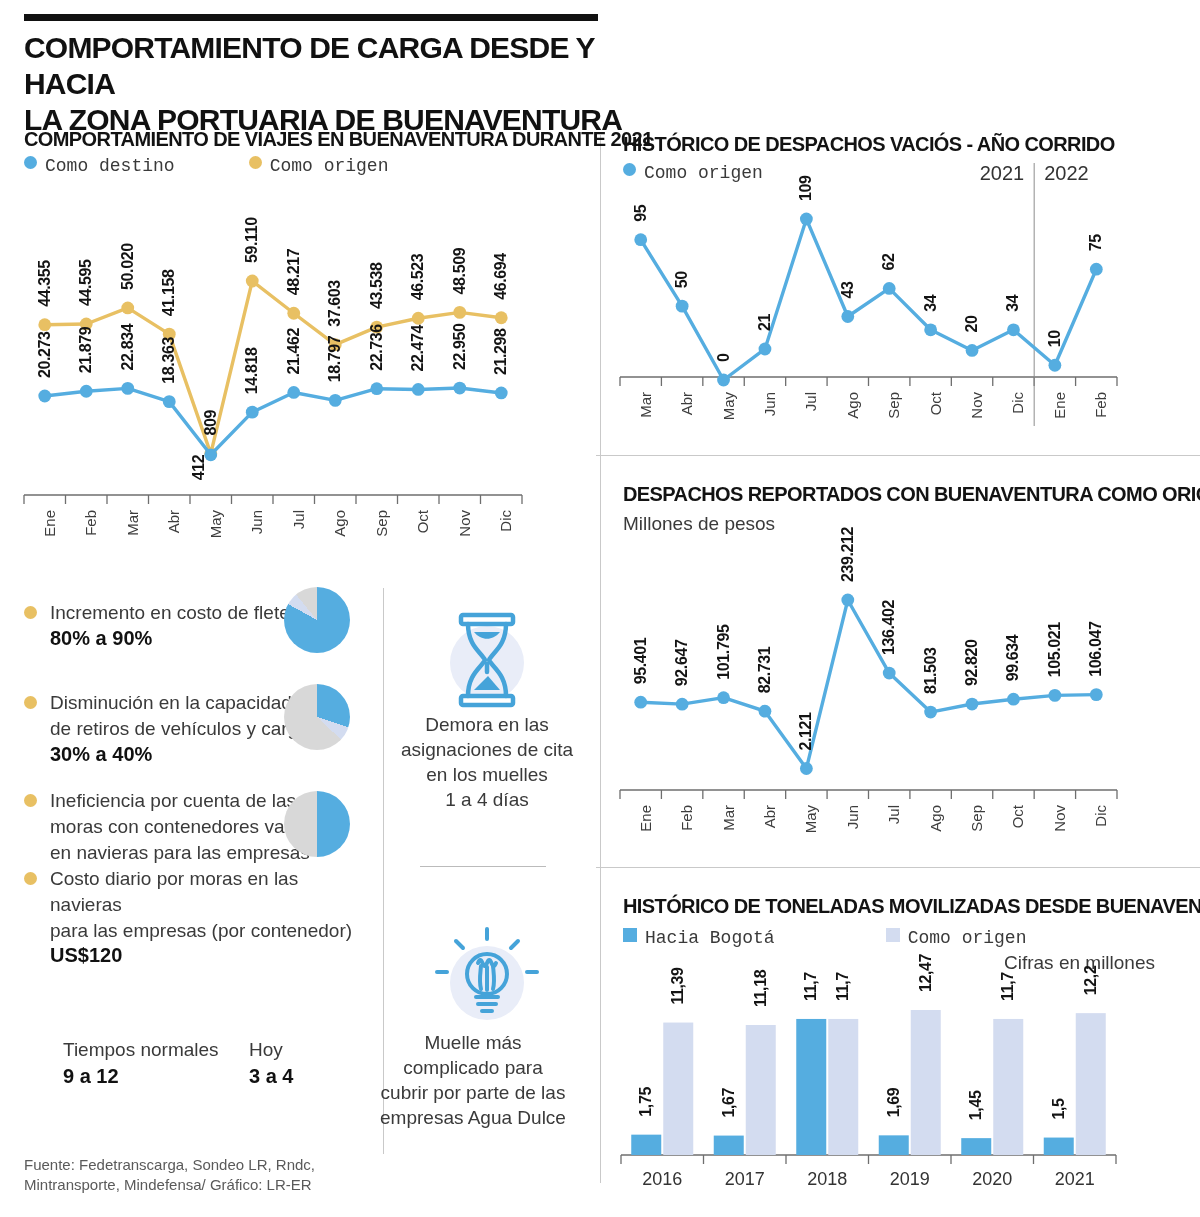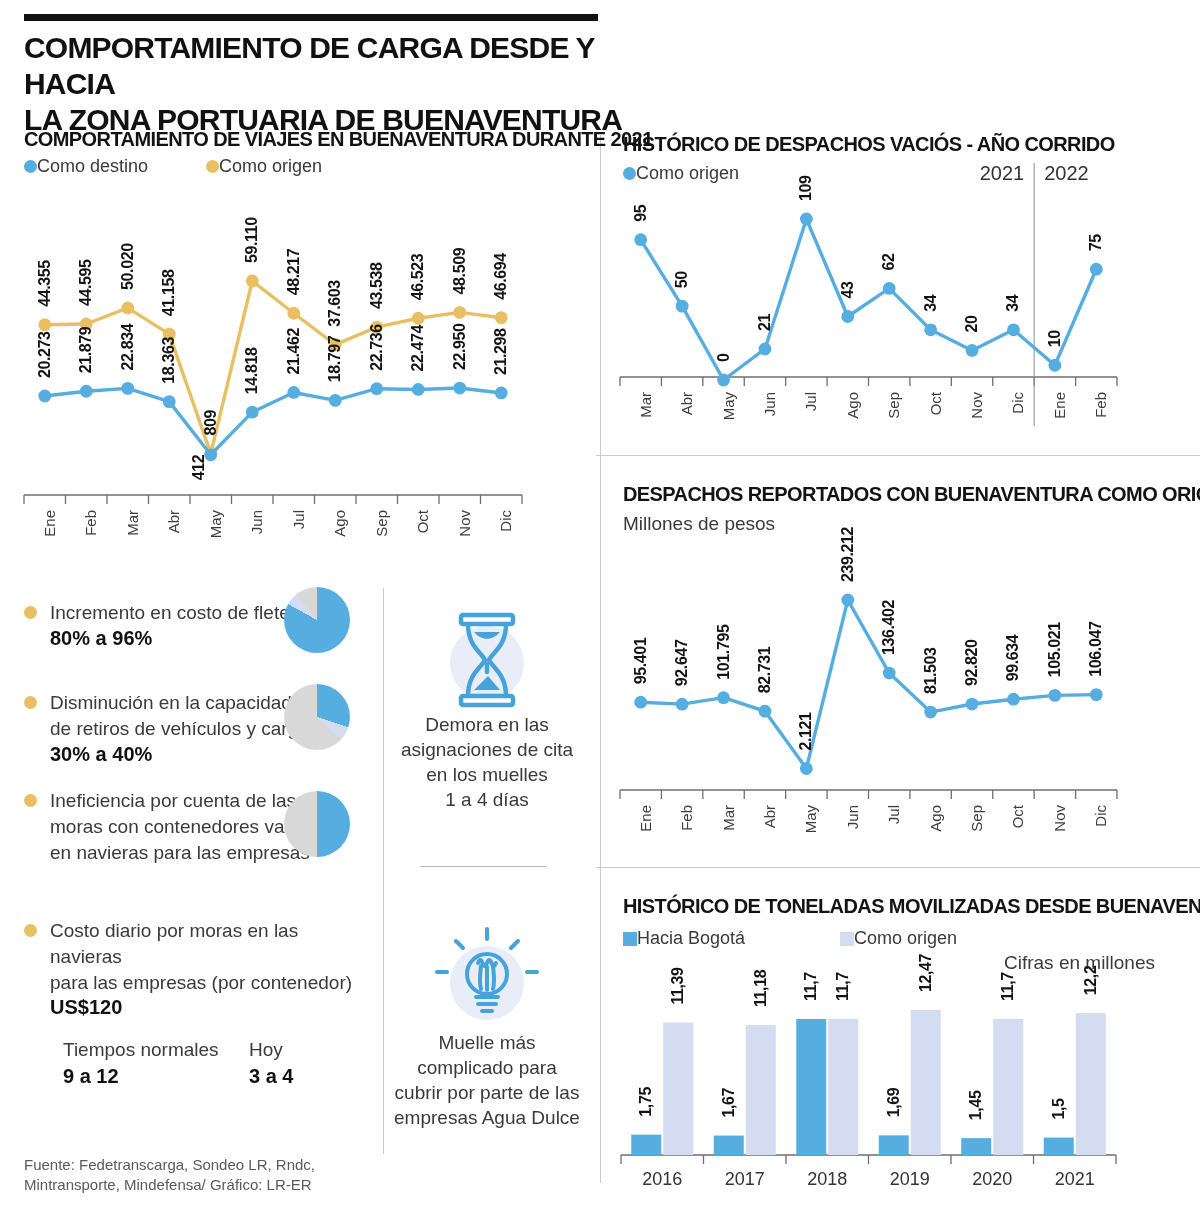--- a/index.html
+++ b/index.html
@@ -4,21 +4,21 @@
 <style>
   html,body{margin:0;padding:0;background:#fff;}
   body{width:1200px;height:1217px;position:relative;overflow:hidden;
        font-family:"Liberation Sans","DejaVu Sans",sans-serif;color:#222;}
   .abs{position:absolute;}
   .topbar{left:24px;top:14px;width:574px;height:7px;background:#111;}
   .main-title{left:24px;top:30px;width:600px;font-size:30px;line-height:1.2;font-weight:700;
               letter-spacing:-0.8px;color:#111;white-space:pre-line;margin:0;}
   .sec-title{font-size:20px;font-weight:700;letter-spacing:-0.6px;color:#131313;white-space:nowrap;}
   .subtitle{font-size:19px;color:#3a3a3a;}
-  .legend{display:flex;align-items:center;font-size:18px;color:#3a3a3a;white-space:nowrap;}
+  .legend{display:flex;align-items:flex-start;gap:8px;font-size:18px;color:#3a3a3a;white-space:nowrap;font-family:Liberation Mono, monospace;}
   .dot{width:13px;height:13px;border-radius:50%;display:inline-block;flex:none;}
   .sq{width:14px;height:14px;display:inline-block;flex:none;}
   .vdiv{width:1px;background:#c9c9c9;}
   .hdiv{height:1px;background:#c9c9c9;}
   svg{position:absolute;left:0;top:0;overflow:visible;}
   .vlabel{font:700 16px "Liberation Sans","DejaVu Sans",sans-serif;fill:#141414;letter-spacing:-0.4px;}
   .mlabel{font:15px "Liberation Sans","DejaVu Sans",sans-serif;fill:#3d3d3d;}
   .ylabel{font:20px "Liberation Sans","DejaVu Sans",sans-serif;fill:#333;}
   .barlabel{font:18px "Liberation Sans","DejaVu Sans",sans-serif;fill:#333;}
   .issue{left:24px;width:350px;}
@@ -500,21 +500,21 @@
         <text class="vlabel" text-anchor="start" x="9" y="5">12,2</text>
       </g>
     </svg>
 </div>
 
 <div class="abs issue" style="top:600px;">
   <div class="row">
     <span class="dot bullet" style="margin-top: 6px; background: rgb(232, 192, 99);"></span>
     <div>
       <div class="txt">Incremento en costo de fletes</div>
-      <div class="val">80% a 96%</div>
+      <div class="val">80% a 90%</div>
     </div>
   </div>
 </div>
 <div class="abs pie" style="left: 284px; top: 587px; background: conic-gradient(rgb(85, 173, 224) 0%, rgb(85, 173, 224) 83%, rgb(211, 220, 240) 83%, rgb(211, 220, 240) 89%, rgb(216, 216, 216) 89%, rgb(216, 216, 216) 100%);"></div>
 
 <div class="abs issue" style="top:690px;">
   <div class="row">
     <span class="dot bullet" style="margin-top: 6px; background: rgb(232, 192, 99);"></span>
     <div>
       <div class="txt">Disminución en la capacidad
@@ -530,21 +530,21 @@
     <span class="dot bullet" style="margin-top: 6px; background: rgb(232, 192, 99);"></span>
     <div>
       <div class="txt">Ineficiencia por cuenta de las
 moras con contenedores vacíos
 en navieras para las empresas</div>
     </div>
   </div>
 </div>
 <div class="abs pie" style="left: 284px; top: 791px; background: conic-gradient(rgb(85, 173, 224) 0%, rgb(85, 173, 224) 50%, rgb(216, 216, 216) 50%, rgb(216, 216, 216) 100%);"></div>
 
-<div class="abs issue" style="top:918px;">
+<div class="abs issue" style="top:866px;">
   <div class="row">
     <span class="dot bullet" style="margin-top: 6px; background: rgb(232, 192, 99);"></span>
     <div>
       <div class="txt">Costo diario por moras en las navieras
 para las empresas (por contenedor)</div>
       <div class="val">US$120</div>
     </div>
   </div>
 </div>
 
@@ -589,16 +589,16 @@
     <line x1="-11" y1="17" x2="11" y2="17"></line>
     <line x1="-9" y1="24" x2="9" y2="24"></line>
     <line x1="-5" y1="31" x2="5" y2="31"></line>
     <line x1="0" y1="-51" x2="0" y2="-41"></line>
     <line x1="-31" y1="-39" x2="-24" y2="-32"></line>
     <line x1="31" y1="-39" x2="24" y2="-32"></line>
     <line x1="-50" y1="-8" x2="-40" y2="-8"></line>
     <line x1="50" y1="-8" x2="40" y2="-8"></line>
   </g>
 </svg>
-<div class="abs callout-text" style="left:387px;top:1030px;">Muelle más
+<div class="abs callout-text" style="left:373px;top:1030px;">Muelle más
 complicado para
 cubrir por parte de las
 empresas Agua Dulce</div>
 
 </body></html>

